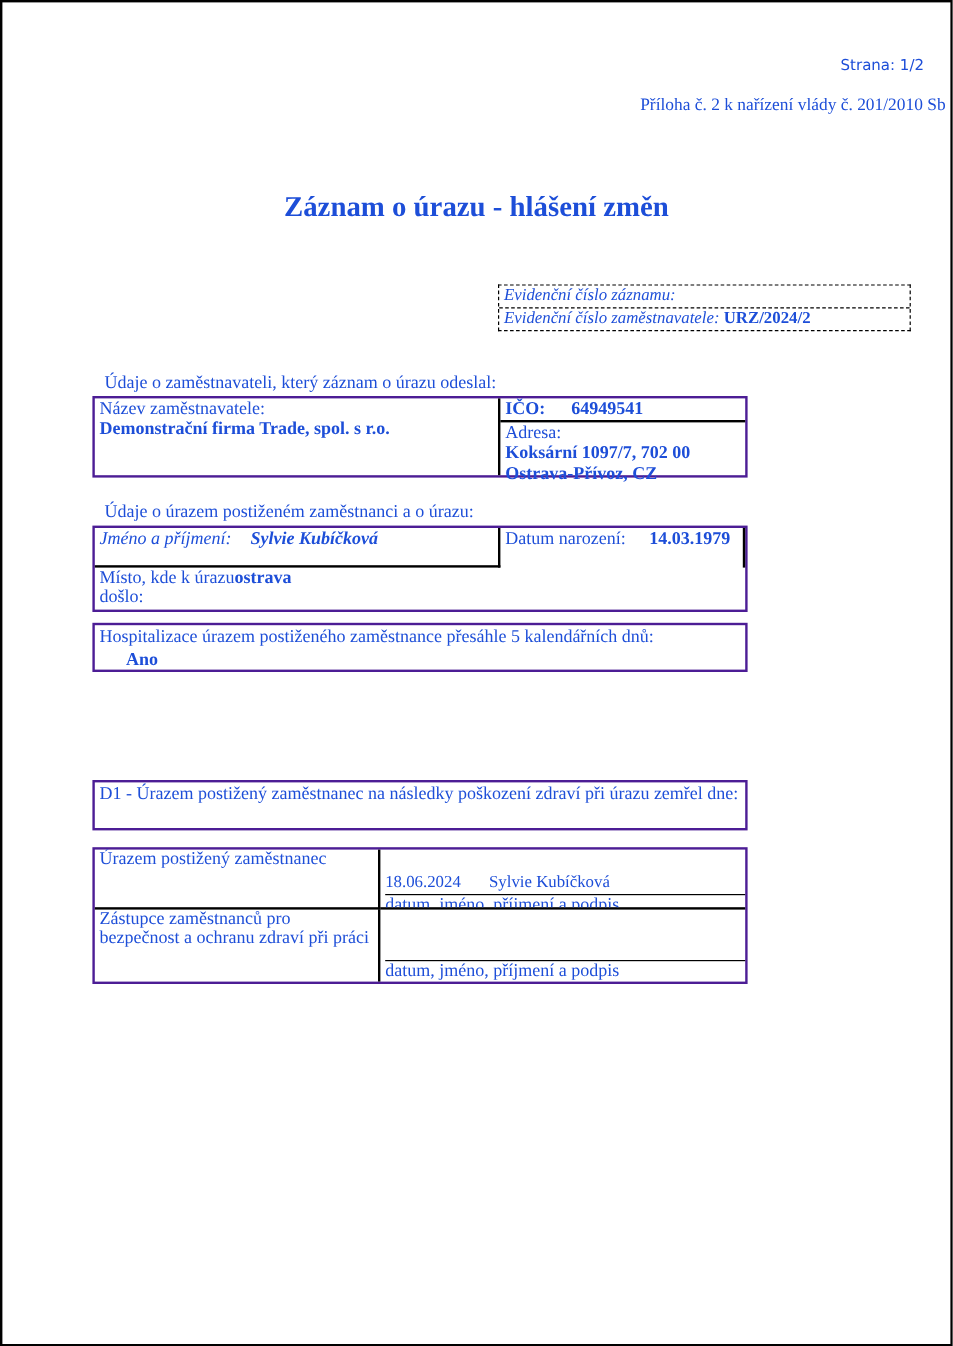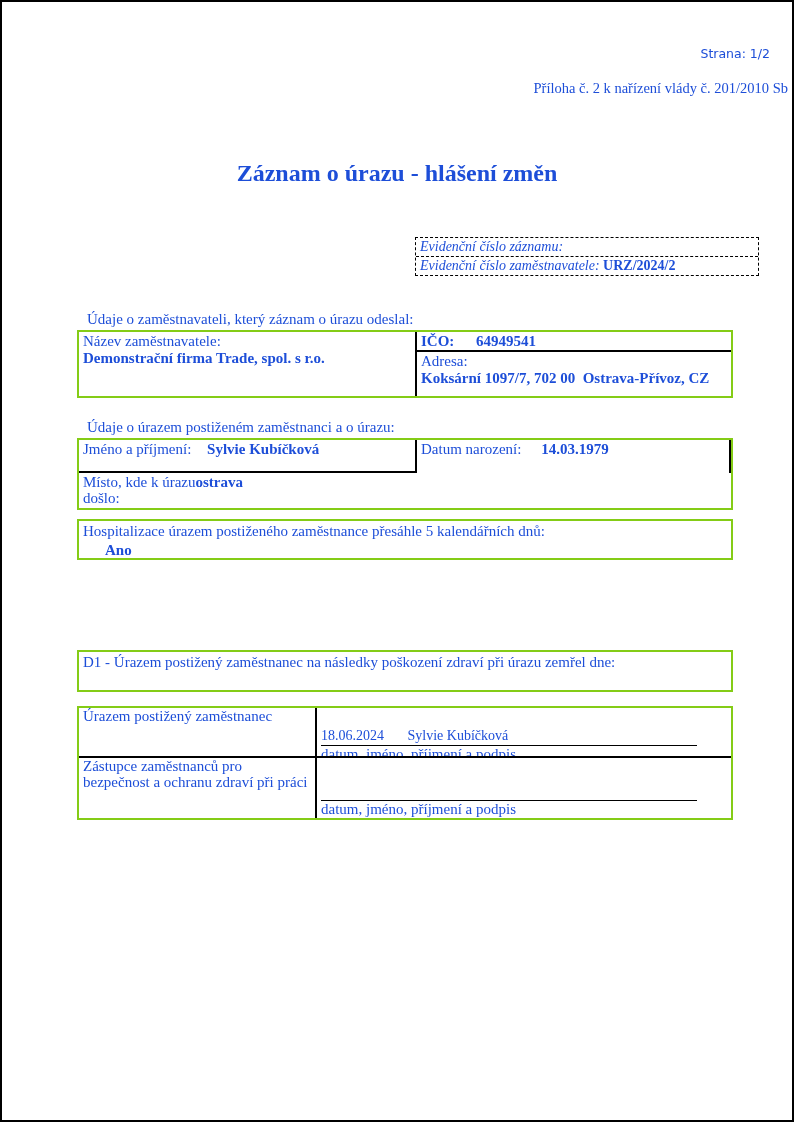--- a/index.html
+++ b/index.html
@@ -19,31 +19,31 @@
   .strana{top:44px;right:22px;}
   .priloha{top:78px;right:4px;font-size:14.5px;}
   .title{top:158px;left:0;width:100%;text-align:center;font-size:24px;font-weight:bold;}
   
   .evidence{top:235px;left:413px;width:344px;box-sizing:border-box;border:1px dashed #000;font-style:italic;font-size:14px;}
   .evidence .row{height:18px;line-height:18px;padding:0 4px;overflow:hidden;white-space:nowrap;}
   .evidence .row:first-child{border-bottom:1px dashed #000;}
   .evidence b{font-style:normal;}
   .sec-heading{left:85px;font-size:15px;}
   
-  .tbl{left:75px;width:656px;box-sizing:border-box;border:2px solid #84cc16;}
+  .tbl{left:75px;width:546px;box-sizing:border-box;border:2px solid #4c1d95;}
   .pre{white-space:pre-wrap;}
   .t1{top:328px;height:68px;display:flex;}
   .t1 .lcell{width:338px;box-sizing:border-box;border-right:2px solid #000;padding:1px 4px;line-height:17px;}
   .t1 .rcell{flex:1;display:flex;flex-direction:column;}
   .t1 .rrow1{height:20px;line-height:19px;box-sizing:border-box;border-bottom:2px solid #000;padding:0 4px;font-weight:bold;}
   .t1 .rrow2{flex:1;padding:1px 4px;line-height:17px;}
   .t2{top:436px;height:72px;display:grid;grid-template-columns:338px 1fr;grid-template-rows:33px 1fr;}
   .t2 .cell{box-sizing:border-box;padding:1px 4px;line-height:16px;overflow:hidden;}
   .t2 .br{border-right:2px solid #000;}
-  .t2 .bb{border-bottom:2px solid #000;}
+  .t2 .bb{border-bottom:2px solid #000;font-style:italic;}
   .simplebox{padding:1px 4px;line-height:19px;box-sizing:border-box;}
   .hosp{top:517px;height:41px;}
   .c9{top:583px;height:41px;}
   .d1{top:648px;height:42px;}
   .indent{padding-left:22px;}
   .ml-ico{margin-left:18px;}
   .ml-name{margin-left:12px;}
   .ml-injury{margin-left:26px;}
   .ml-birth{margin-left:16px;}
   .sp1{margin-left:14px;}

